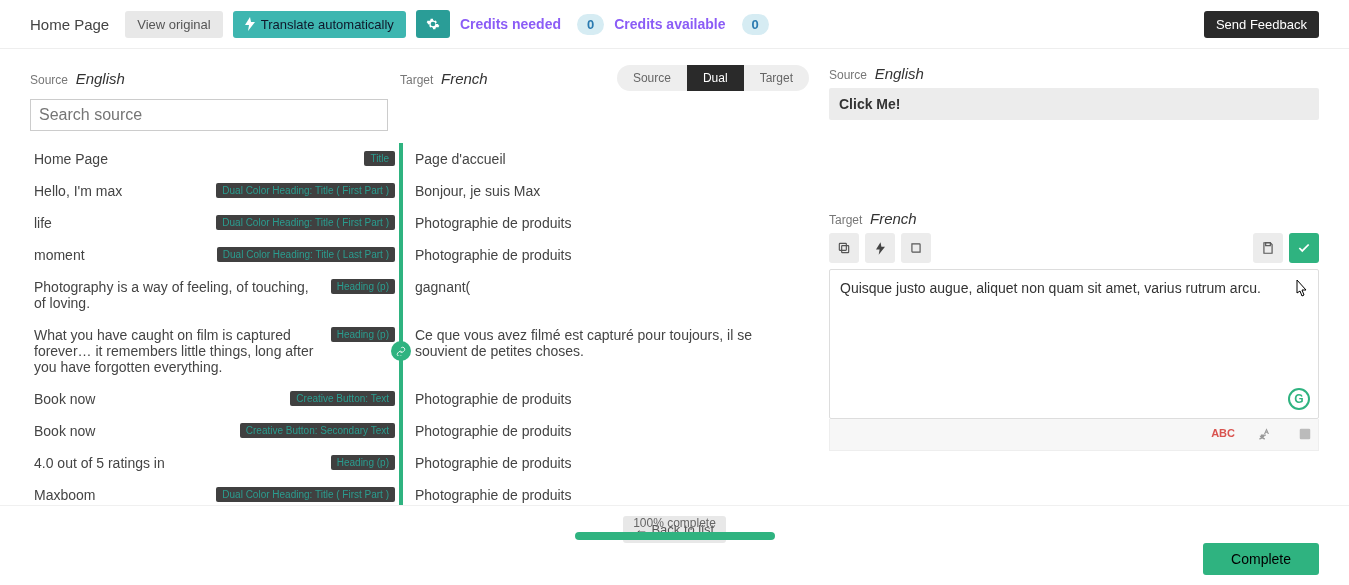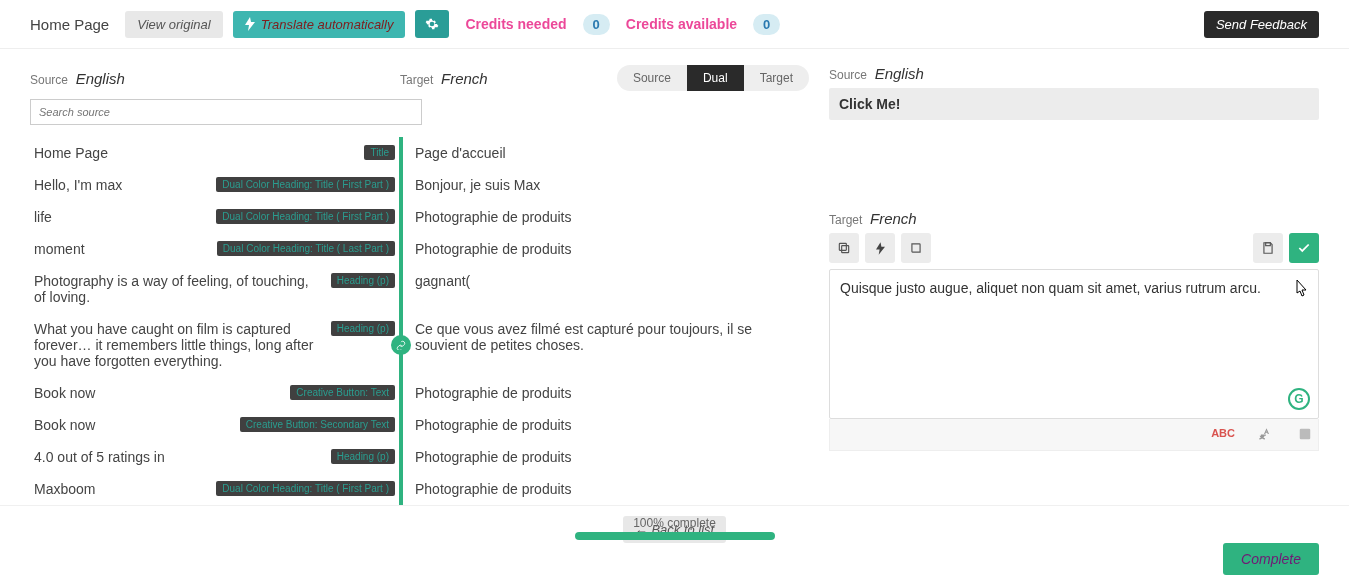--- a/index.html
+++ b/index.html
@@ -1,39 +1,39 @@
 <!DOCTYPE html>
 <html><head>
 <meta charset="utf-8">
 <style>
 * { box-sizing: border-box; margin: 0; padding: 0; }
 body { font-family: Arial, sans-serif; font-size: 13px; color: #333; background: #fff; width: 1349px; height: 585px; overflow: hidden; position: relative; }
 .topbar { display: flex; align-items: center; padding: 10px 30px; border-bottom: 1px solid #eee; gap: 10px; }
 .page-title { font-size: 15px; color: #444; margin-right: 6px; }
-.btn { padding: 6px 12px; border-radius: 3px; font-size: 13px; cursor: pointer; border: none; display: inline-flex; align-items: center; gap: 6px; font-style: italic; }
+.btn { padding: 6px 12px; border-radius: 3px; font-size: 13px; cursor: pointer; border: none; display: inline-flex; align-items: center; gap: 6px; }
 .btn-gray { background: #e8e8e8; color: #555; }
-.btn-teal { background: #3eb6b0; color: #7f1d1d; }
+.btn-teal { background: #3eb6b0; color: #0f172a; }
 .btn-teal-dark { background: #2a9d97; color: #fff; padding: 7px 10px; }
 .btn-dark { background: #2a2a2a; color: #fff; }
-.btn-green { background: #2fb380; color: #701a75; padding: 8px 18px; font-size: 14px; }
-.credits { font-size: 14px; color: #ec4899; font-weight: 600; margin-left: 6px; }
+.btn-green { background: #2fb380; color: #000000; padding: 8px 28px; font-size: 14px; }
+.credits { font-size: 14px; color: #8b5cf6; font-weight: 600; }
 .credit-badge { display: inline-block; background: #d6ecf3; color: #2a7ab0; border-radius: 12px; padding: 3px 10px; font-size: 13px; font-weight: 600; margin-left: 6px; }
 .send-feedback { margin-left: auto; }
 
 .main { display: flex; padding: 16px 30px 0 30px; gap: 20px; height: 490px; }
 .left-pane { flex: 1; display: flex; flex-direction: column; }
 .lang-row { display: flex; align-items: center; margin-bottom: 8px; }
 .lang-label { font-size: 12px; color: #777; margin-right: 4px; }
 .lang-val { font-size: 15px; color: #333; font-style: italic; }
 .lang-col-left { width: 370px; }
 .lang-col-right { flex: 1; display: flex; justify-content: space-between; align-items: center; }
 .toggle-group { background: #eee; border-radius: 16px; display: inline-flex; overflow: hidden; }
 .toggle-btn { padding: 6px 16px; font-size: 12px; color: #666; cursor: pointer; }
 .toggle-btn.active { background: #2a2a2a; color: #fff; }
-.search-box { width: 392px; border: 1px solid #ccc; padding: 6px 8px; font-size: 11px; color: #888; margin-bottom: 12px; font-style: italic; }
+.search-box { width: 358px; border: 1px solid #ccc; padding: 6px 8px; font-size: 16px; color: #888; margin-bottom: 12px; }
 
 .rows-container { flex: 1; overflow: hidden; position: relative; }
 .trans-row { display: flex; border-left: 4px solid transparent; }
 .src-cell { width: 365px; padding: 8px 4px 8px 0; display: flex; justify-content: space-between; align-items: flex-start; gap: 8px; }
 .src-text { font-size: 14px; color: #444; flex: 1; }
 .badge { background: #404040; color: #2a9d8f; font-size: 10px; padding: 2px 6px; border-radius: 2px; white-space: nowrap; }
 .divider-col { width: 4px; background: #2fb380; position: relative; }
 .tgt-cell { flex: 1; padding: 8px 6px 8px 12px; font-size: 14px; color: #444; }
 .link-icon { position: absolute; left: -8px; top: 50%; transform: translateY(-50%); width: 20px; height: 20px; background: #2fb380; border-radius: 50%; display: flex; align-items: center; justify-content: center; color: #fff; font-size: 11px; }
 

